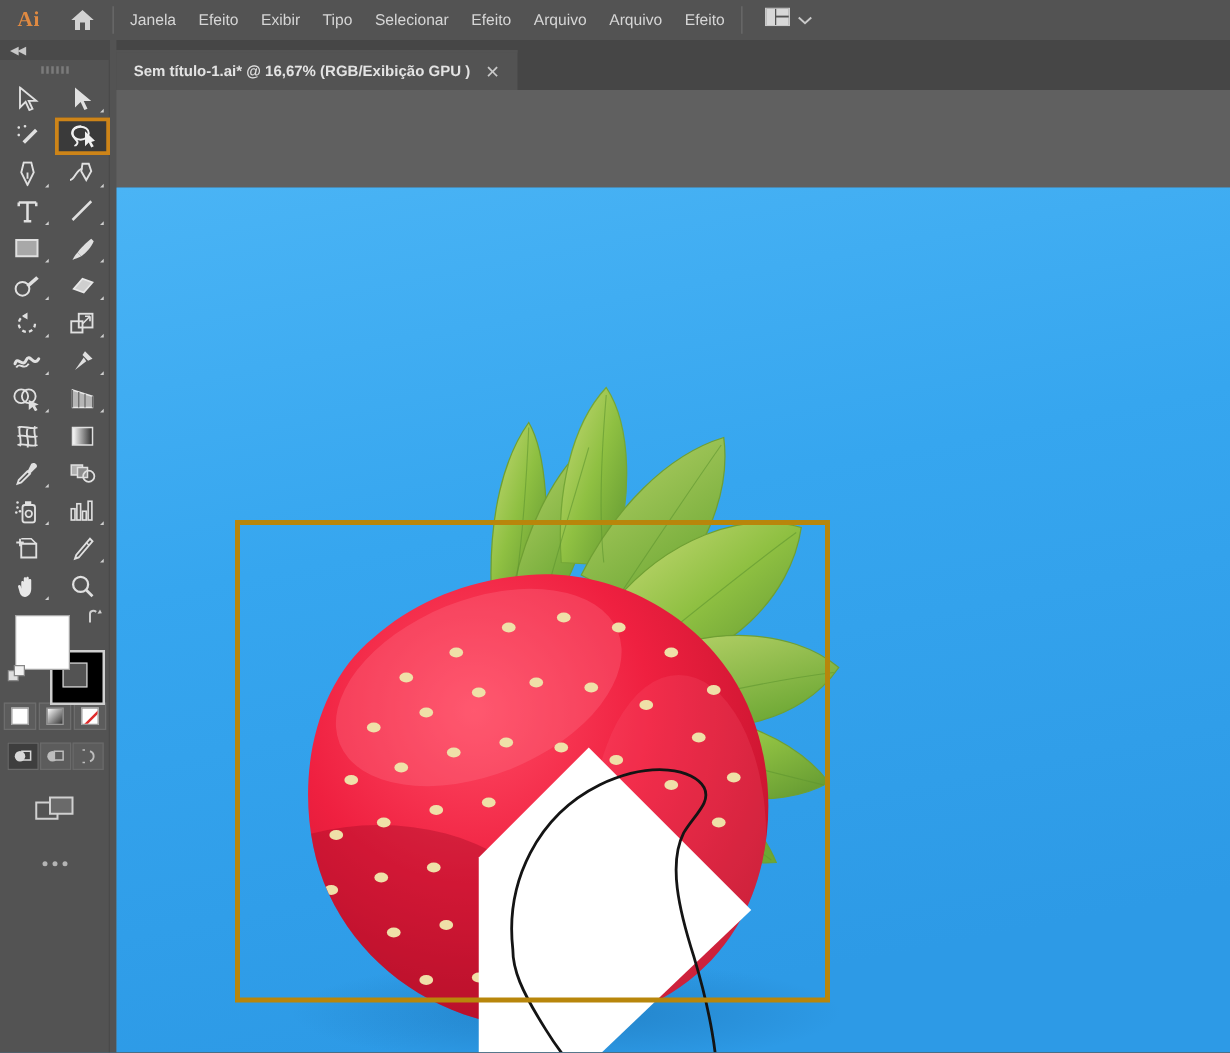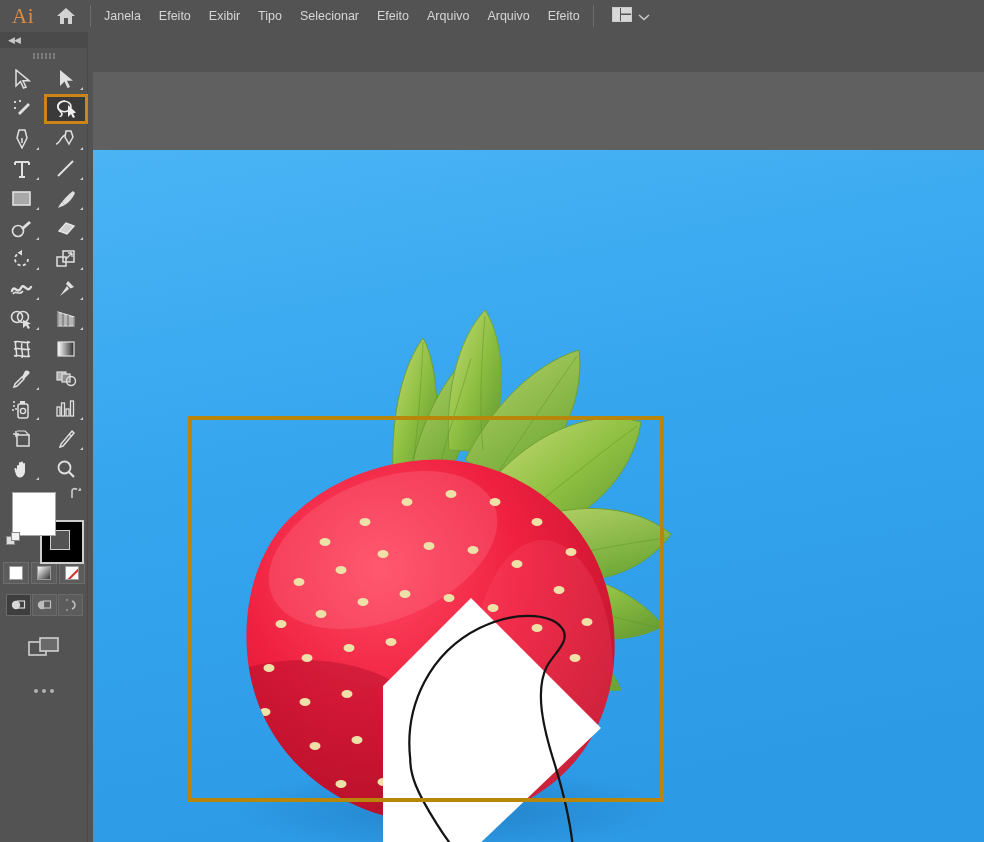--- a/index.html
+++ b/index.html
@@ -13,21 +13,21 @@
 
   
   #menubar {
     position: absolute; left: 0; top: 0; width: 984px; height: 32px;
     background: #535353;
     display: flex; align-items: center;
   }
   #ai-logo {
     width: 46px; height: 32px;
     display: flex; align-items: center; justify-content: center;
-    color: #e08a42; font-weight: normal; font-size: 21px;
+    color: #e08a42; font-weight: bold; font-size: 17px;
     font-family: "Liberation Serif", serif; letter-spacing: 0.5px; text-align: right;
   }
   #home-btn {
     width: 40px; height: 32px;
     display: flex; align-items: center; justify-content: center;
   }
   .menubar-sep {
     width: 1px; height: 22px; background: #6d6d6d; margin: 0 4px;
   }
   .menu-item {
@@ -206,20 +206,26 @@
         </svg>
       </span>
       <span>
         <svg width="12" height="8" viewBox="0 0 12 8">
           <path d="M1 2 L6 6.5 L11 2" fill="none" stroke="#c9c9c9" stroke-width="1.6"></path>
         </svg>
       </span>
     </div>
   </div>
 
+  <div id="tabbar">
+    <div id="doc-tab">
+      <span id="doc-tab-title">Sem título-1.ai* @ 16,67% (RGB/Exibição GPU )</span>
+      <span id="doc-tab-close">✕</span>
+    </div>
+  </div>
 
   <div id="docarea">
     <div id="canvas-img">
       <svg width="891" height="692" viewBox="0 0 891 692">
         <defs>
 
           <linearGradient id="bluebg" x1="0" y1="0" x2="0.25" y2="1">
             <stop offset="0" stop-color="#4ab4f5"></stop>
             <stop offset="0.45" stop-color="#36a6ef"></stop>
             <stop offset="1" stop-color="#2d9ae6"></stop>

